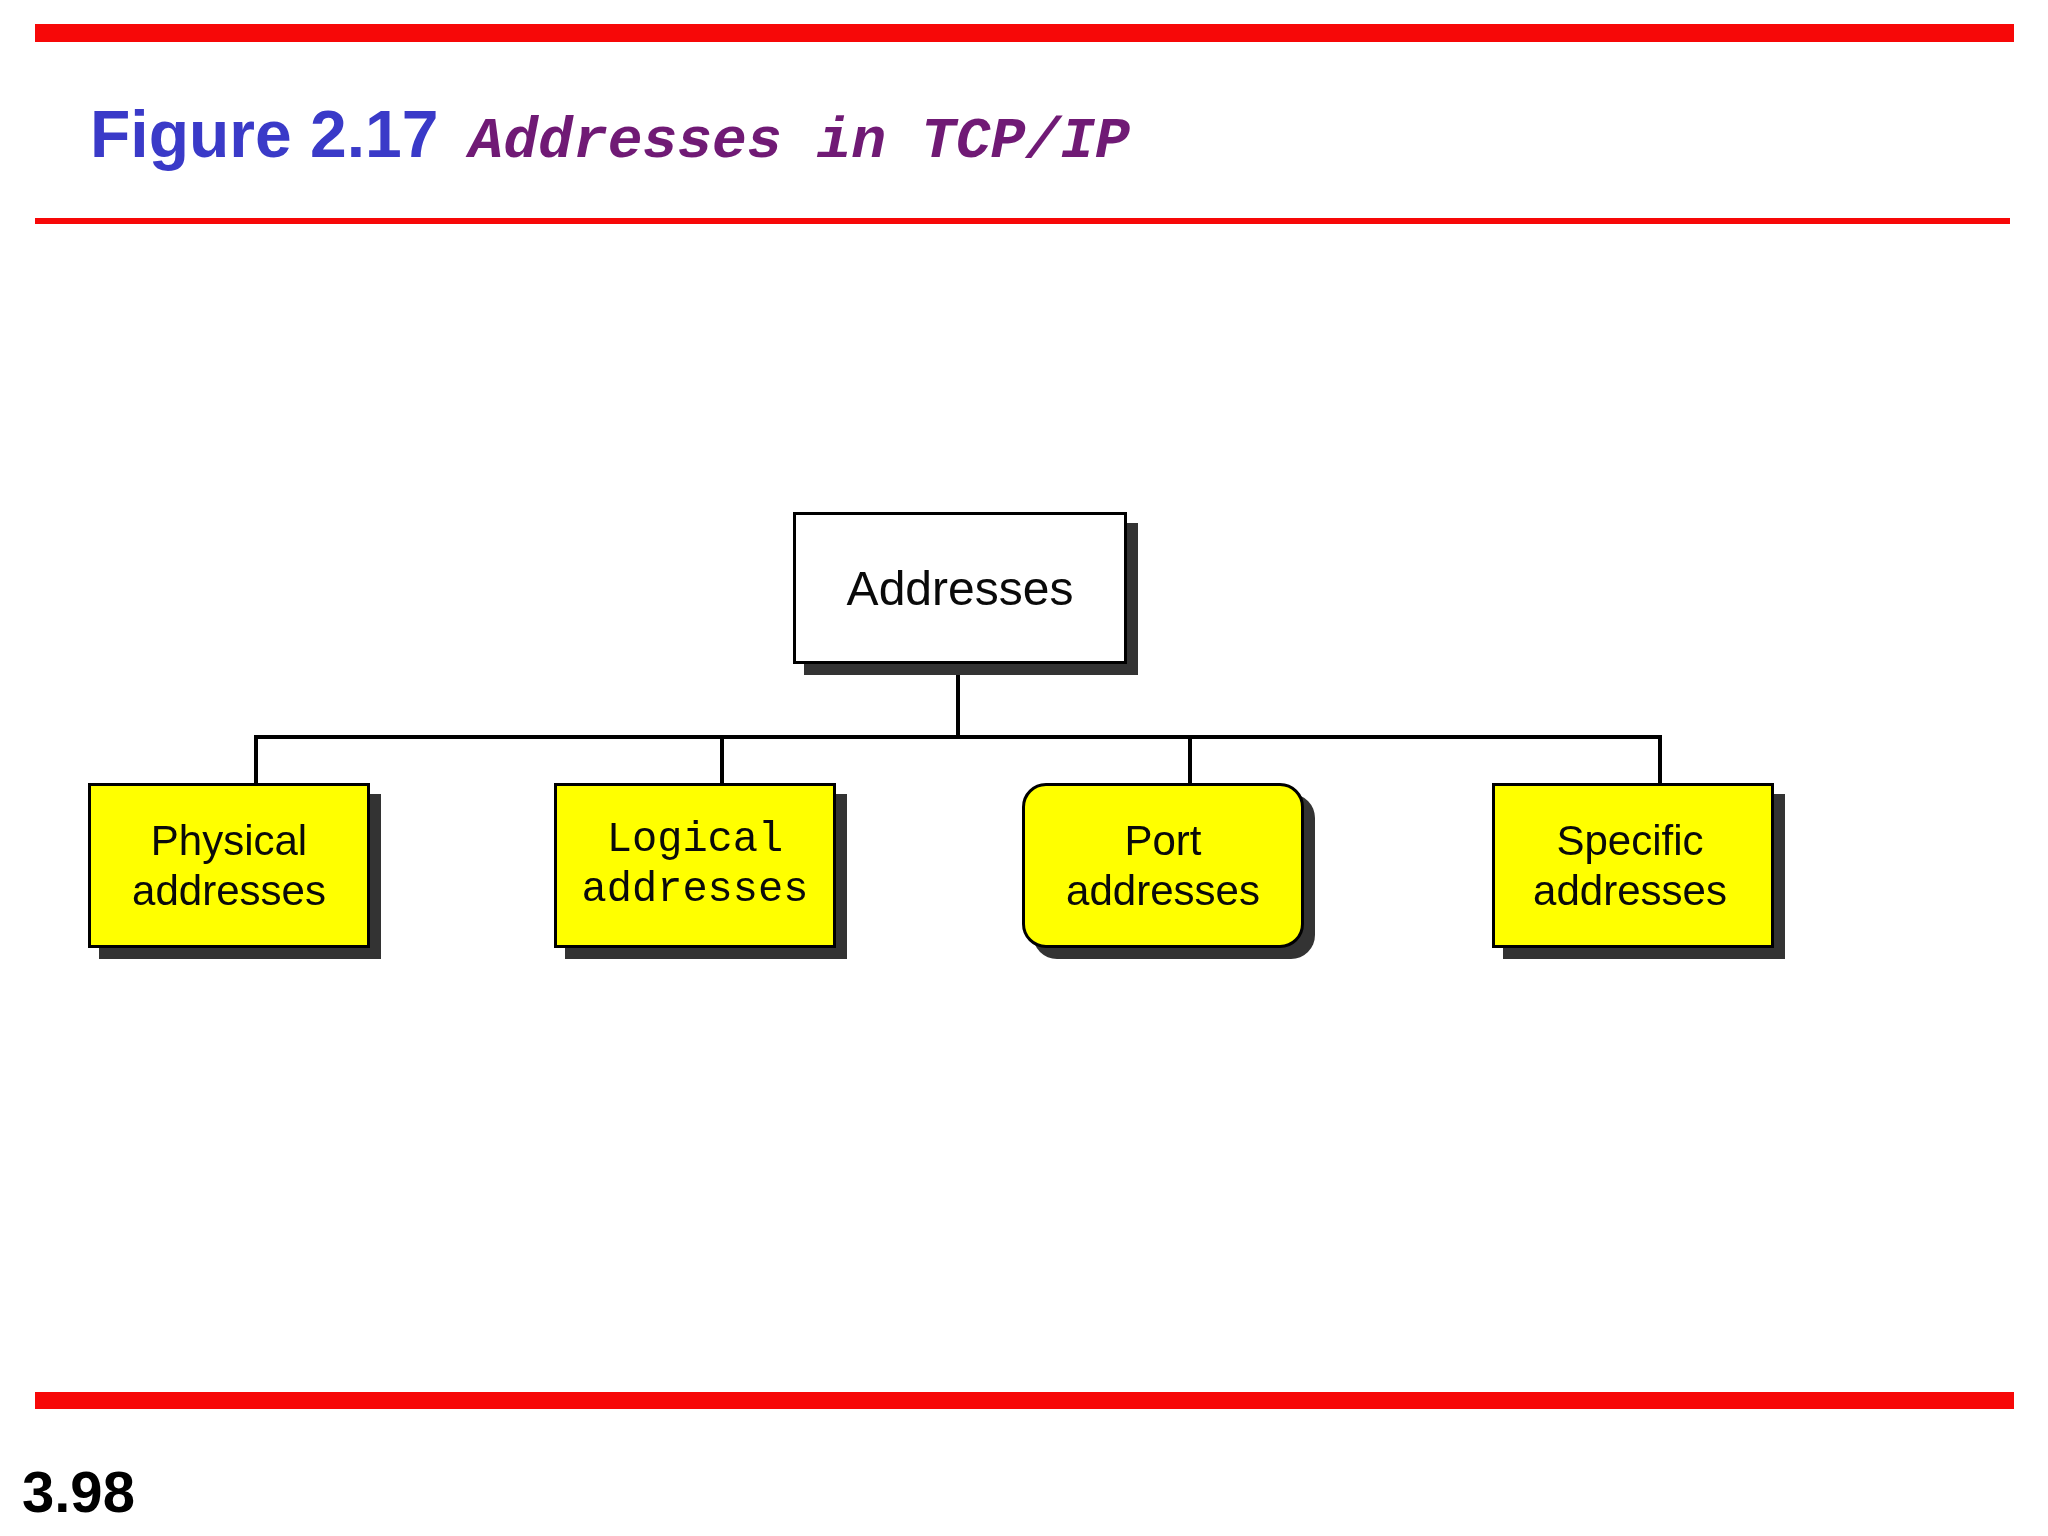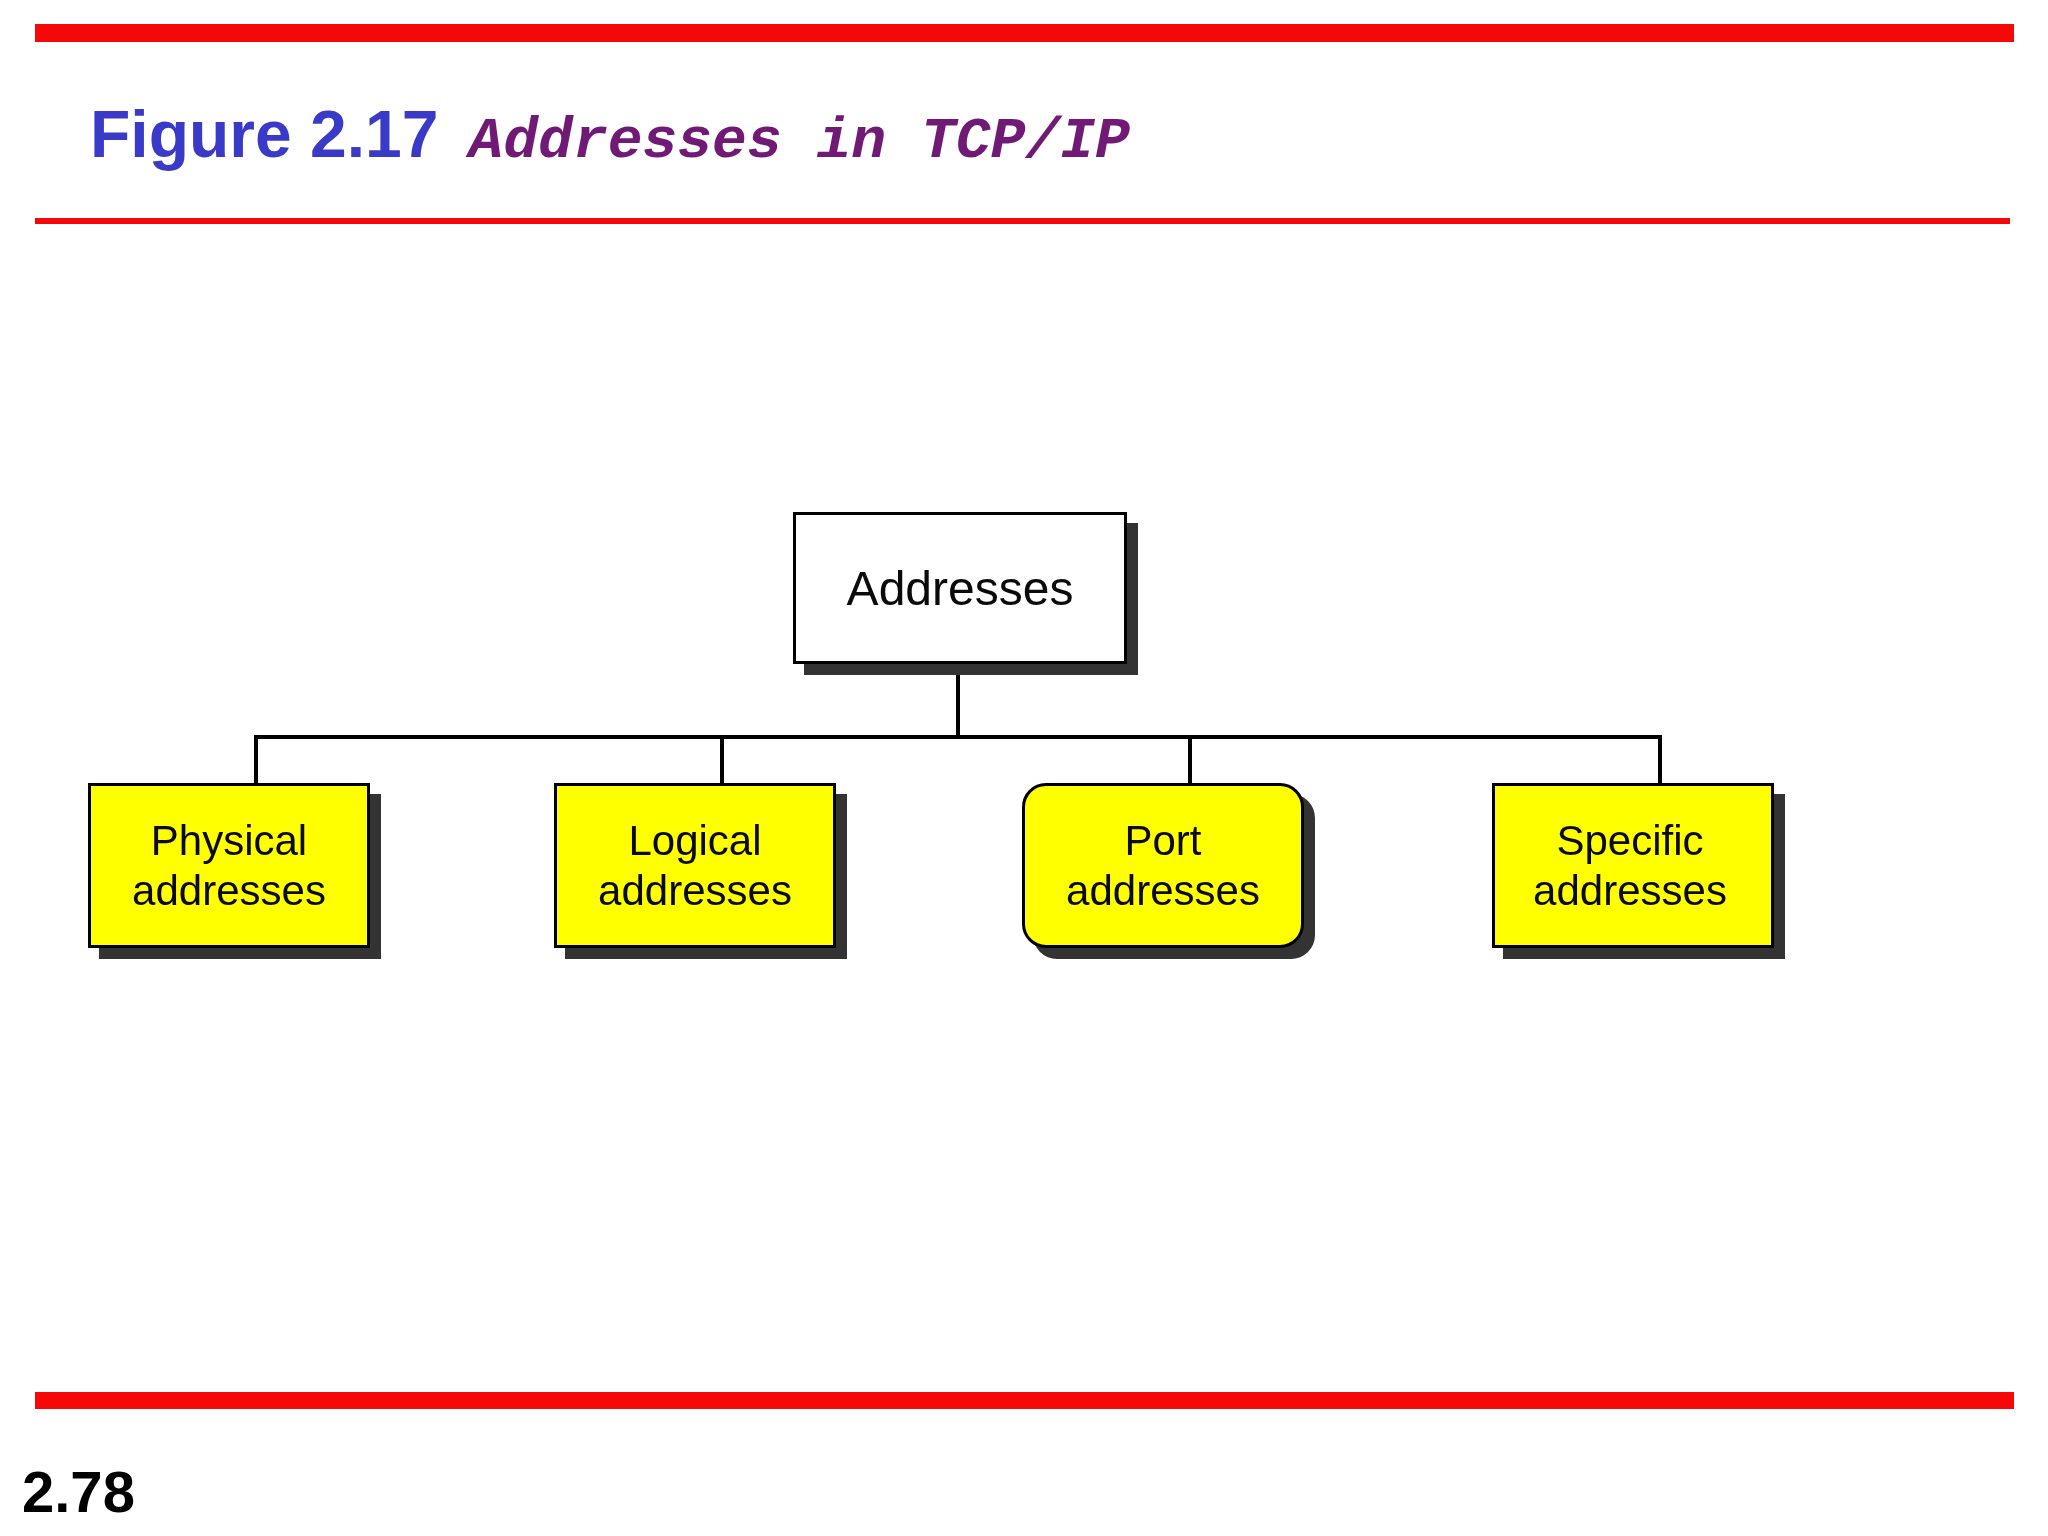--- a/index.html
+++ b/index.html
@@ -51,21 +51,21 @@
     background:#ffffff;
     font-size:48px;
   }
   .child-node{
     top:783px;width:282px;height:165px;
     background:var(--node-yellow,#ffff00);
     font-size:42px;line-height:1.18;
     padding:0 18px;
   }
   .child-1{left:88px;}
-  .child-2{left:554px;}
+  .child-2{left:554px;font-family:Liberation Mono, monospace;}
   .child-3{left:1022px;border-radius:24px;}
   .child-4{left:1492px;padding-left:12px;}
   
   .connector{position:absolute;background:#000;}
   .stem{left:956px;top:675px;width:4px;height:62px;}
   .rail{left:254px;top:735px;width:1408px;height:4px;}
   .drop{top:735px;width:4px;height:50px;}
   .drop-1{left:254px;}
   .drop-2{left:720px;}
   .drop-3{left:1188px;}
@@ -112,15 +112,15 @@
   </div>
   <div class="node child-node child-3">
     <span>Port addresses</span>
   </div>
   <div class="node child-node child-4">
     <span>Specific addresses</span>
   </div>
 
   <div class="bottom-bar"></div>
 
-  <div class="page-number">2.78</div>
+  <div class="page-number">3.98</div>
 
 </div>
 
 </body></html>

